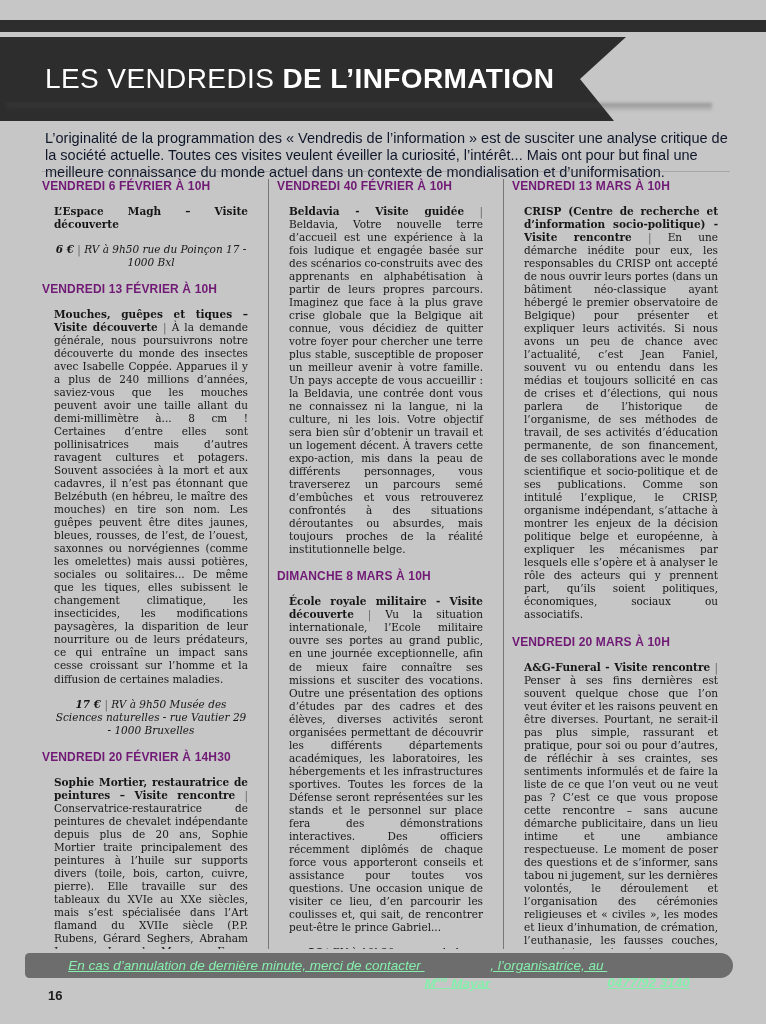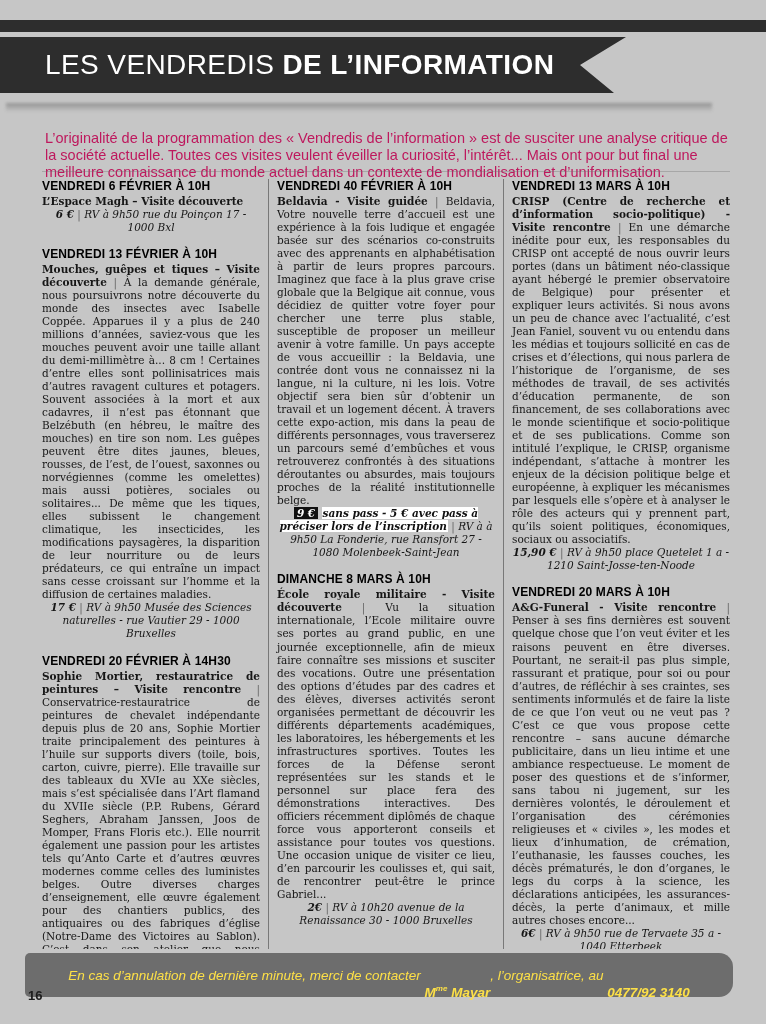--- a/index.html
+++ b/index.html
@@ -15,75 +15,76 @@
     font-family:"Liberation Sans",sans-serif;
     color:var(--ink);
   }
   
   .top-strip{
     position:absolute;left:0;top:20px;width:766px;height:12px;
     background:var(--banner-bg);
   }
   
   .banner{
-    position:absolute;left:0;top:37px;width:626px;height:56px;
+    position:absolute;left:0;top:37px;width:626px;height:84px;
     background:var(--banner-bg);
     clip-path:polygon(0 0,100% 0,calc(100% - 46px) 50%,calc(100% - 12px) 100%,0 100%);
     display:flex;align-items:center;
     padding-left:45px;box-sizing:border-box;
   }
   .banner-title{
     color:#ffffff;font-size:28px;font-weight:400;white-space:nowrap;
     letter-spacing:.4px;
   }
   .banner-title .bold{font-weight:800;}
   .banner-shadow{
     position:absolute;left:6px;top:103px;width:706px;height:9px;
     background:linear-gradient(to bottom,rgba(70,70,70,.40),rgba(160,160,160,0));
     filter:blur(1.5px);
   }
   .intro{
     position:absolute;left:45px;top:115px;width:692px;
-    font-size:14.5px;line-height:1.2;color:#be185d;
+    font-size:14.5px;line-height:1.2;color:#0f172a;
   }
   .columns{
     position:absolute;left:42px;top:171px;width:688px;height:778px;
     display:flex;overflow:hidden;
     border-top:1px solid rgba(110,110,110,.35);
     padding-top:7px;box-sizing:border-box;
   }
   .col{flex:1 1 0;min-width:0;}
   .divider{width:1px;background:#787878;margin:0 8px;}
   .event{margin:0 0 13px 0;}
   .ev-head{
-    margin:0 0 2px 0;font-size:12px;font-weight:bold;color:#000000;
+    margin:0 0 2px 0;font-size:12px;font-weight:bold;color:#701a75;
     letter-spacing:.15px;
   }
   .ev-text,.ev-price{
-    margin:0;font-family:"DejaVu Serif",serif;font-size:10.5px;
+    margin:12px;font-family:"DejaVu Serif",serif;font-size:10.5px;
     line-height:1.24;text-align:justify;color:#161616;
   }
   .ev-title{font-weight:bold;}
   .sep{color:#666;}
   .ev-price{font-style:italic;text-align:center;}
   .price{font-weight:bold;}
   .hl-black{background:#101010;color:#ffffff;font-weight:bold;padding:0 3px;}
   .hl-white{background:#ffffff;color:#101010;font-weight:bold;padding:0 1px;}
   .footer-bar{
-    position:absolute;left:25px;top:953px;width:708px;height:44px;
+    position:absolute;left:25px;top:953px;width:708px;height:25px;
     background:var(--footer-bg);
     border-radius:5px 14px 14px 5px;
-    color:#fde047;font-style:italic;font-size:13.5px;
+    color:#86efac;font-style:italic;font-size:13.5px;
     display:flex;align-items:center;justify-content:center;
     white-space:pre-wrap;
+    text-decoration:underline;
   }
   .footer-bar strong{font-weight:bold;margin-top:34px;}
   .footer-bar sup{font-size:8px;}
   .page-num{
-    position:absolute;left:28px;top:988px;
+    position:absolute;left:48px;top:988px;
     font-size:13px;font-weight:bold;color:#1c1c1c;
   }
 </style>
 </head>
 <body>
 
 <div class="top-strip"></div>
 
 <div class="banner">
   <div class="banner-title"><span>LES VENDREDIS </span><span class="bold">DE L’INFORMATION</span></div>
@@ -107,34 +108,32 @@
       <article class="event">
         <h3 class="ev-head">VENDREDI 20 FÉVRIER À 14H30</h3>
         <p class="ev-text"><strong class="ev-title">Sophie Mortier, restauratrice de peintures – Visite rencontre</strong><span class="sep"> | </span><span class="ev-desc">Conservatrice-restauratrice de peintures de chevalet indépendante depuis plus de 20 ans, Sophie Mortier traite principalement des peintures à l’huile sur supports divers (toile, bois, carton, cuivre, pierre). Elle travaille sur des tableaux du XVIe au XXe siècles, mais s’est spécialisée dans l’Art flamand du XVIIe siècle (P.P. Rubens, Gérard Seghers, Abraham Janssen, Joos de Momper, Frans Floris etc.). Elle nourrit également une passion pour les artistes tels qu’Anto Carte et d’autres œuvres modernes comme celles des luministes belges. Outre diverses charges d’enseignement, elle œuvre également pour des chantiers publics, des antiquaires ou des fabriques d’église (Notre-Dame des Victoires au Sablon). C’est dans son atelier que nous découvrirons les secrets de cet artisanat d’exception.</span></p>
       </article>
     </div>
     <div class="divider"></div>
     <div class="col">
       <article class="event">
         <h3 class="ev-head">VENDREDI 40 FÉVRIER À 10H</h3>
         <p class="ev-text"><strong class="ev-title">Beldavia - Visite guidée</strong><span class="sep"> | </span><span class="ev-desc">Beldavia, Votre nouvelle terre d’accueil est une expérience à la fois ludique et engagée basée sur des scénarios co-construits avec des apprenants en alphabétisation à partir de leurs propres parcours. Imaginez que face à la plus grave crise globale que la Belgique ait connue, vous décidiez de quitter votre foyer pour chercher une terre plus stable, susceptible de proposer un meilleur avenir à votre famille. Un pays accepte de vous accueillir : la Beldavia, une contrée dont vous ne connaissez ni la langue, ni la culture, ni les lois. Votre objectif sera bien sûr d’obtenir un travail et un logement décent. À travers cette expo-action, mis dans la peau de différents personnages, vous traverserez un parcours semé d’embûches et vous retrouverez confrontés à des situations déroutantes ou absurdes, mais toujours proches de la réalité institutionnelle belge.</span></p>
-        <p class="ev-price"><span class="hl-black">9 €</span> <span class="hl-white">sans pass - 5 € avec pass à préciser lors de l’inscription</span><span class="sep"> | </span><em class="venue">RV à à 9h50 La Fonderie, rue Ransfort 27 - 1080 Molenbeek-Saint-Jean</em></p>
       </article>
       <article class="event">
         <h3 class="ev-head">DIMANCHE 8 MARS À 10H</h3>
         <p class="ev-text"><strong class="ev-title">École royale militaire - Visite découverte</strong><span class="sep"> | </span><span class="ev-desc">Vu la situation internationale, l’Ecole militaire ouvre ses portes au grand public, en une journée exceptionnelle, afin de mieux faire connaître ses missions et susciter des vocations. Outre une présentation des options d’études par des cadres et des élèves, diverses activités seront organisées permettant de découvrir les différents départements académiques, les laboratoires, les hébergements et les infrastructures sportives. Toutes les forces de la Défense seront représentées sur les stands et le personnel sur place fera des démonstrations interactives. Des officiers récemment diplômés de chaque force vous apporteront conseils et assistance pour toutes vos questions. Une occasion unique de visiter ce lieu, d’en parcourir les coulisses et, qui sait, de rencontrer peut-être le prince Gabriel...</span></p>
         <p class="ev-price"><strong class="price">2€</strong><span class="sep"> | </span><em class="venue">RV à 10h20 avenue de la Renaissance 30 - 1000 Bruxelles</em></p>
       </article>
     </div>
     <div class="divider"></div>
     <div class="col">
       <article class="event">
         <h3 class="ev-head">VENDREDI 13 MARS À 10H</h3>
         <p class="ev-text"><strong class="ev-title">CRISP (Centre de recherche et d’information socio-politique) - Visite rencontre</strong><span class="sep"> | </span><span class="ev-desc">En une démarche inédite pour eux, les responsables du CRISP ont accepté de nous ouvrir leurs portes (dans un bâtiment néo-classique ayant hébergé le premier observatoire de Belgique) pour présenter et expliquer leurs activités. Si nous avons un peu de chance avec l’actualité, c’est Jean Faniel, souvent vu ou entendu dans les médias et toujours sollicité en cas de crises et d’élections, qui nous parlera de l’historique de l’organisme, de ses méthodes de travail, de ses activités d’éducation permanente, de son financement, de ses collaborations avec le monde scientifique et socio-politique et de ses publications. Comme son intitulé l’explique, le CRISP, organisme indépendant, s’attache à montrer les enjeux de la décision politique belge et européenne, à expliquer les mécanismes par lesquels elle s’opère et à analyser le rôle des acteurs qui y prennent part, qu’ils soient politiques, économiques, sociaux ou associatifs.</span></p>
-        <p class="ev-price"><strong class="price">15,90 €</strong><span class="sep"> | </span><em class="venue">RV à 9h50 place Quetelet 1 a - 1210 Saint-Josse-ten-Noode</em></p>
       </article>
       <article class="event">
         <h3 class="ev-head">VENDREDI 20 MARS À 10H</h3>
         <p class="ev-text"><strong class="ev-title">A&amp;G-Funeral - Visite rencontre</strong><span class="sep"> | </span><span class="ev-desc">Penser à ses fins dernières est souvent quelque chose que l’on veut éviter et les raisons peuvent en être diverses. Pourtant, ne serait-il pas plus simple, rassurant et pratique, pour soi ou pour d’autres, de réfléchir à ses craintes, ses sentiments informulés et de faire la liste de ce que l’on veut ou ne veut pas ? C’est ce que vous propose cette rencontre – sans aucune démarche publicitaire, dans un lieu intime et une ambiance respectueuse. Le moment de poser des questions et de s’informer, sans tabou ni jugement, sur les dernières volontés, le déroulement et l’organisation des cérémonies religieuses et « civiles », les modes et lieux d’inhumation, de crémation, l’euthanasie, les fausses couches, les décès prématurés, le don d’organes, le legs du corps à la science, les déclarations anticipées, les assurances-décès, la perte d’animaux, et mille autres choses encore...</span></p>
         <p class="ev-price"><strong class="price">6€</strong><span class="sep"> | </span><em class="venue">RV à 9h50 rue de Tervaete 35 a - 1040 Etterbeek</em></p>
       </article>
     </div>
   </div>
 
 <div class="footer-bar"><span>En cas d’annulation de dernière minute, merci de contacter </span><strong><span>M</span><sup>me</sup><span> Mayar</span></strong><span>, l’organisatrice, au </span><strong>0477/92 3140</strong></div>

